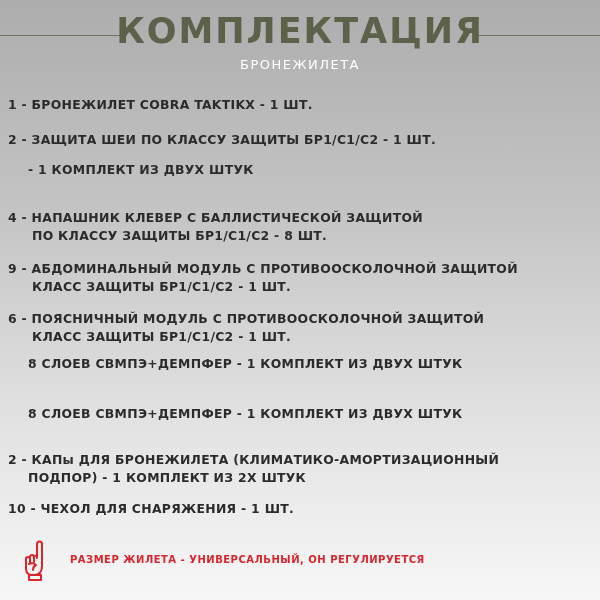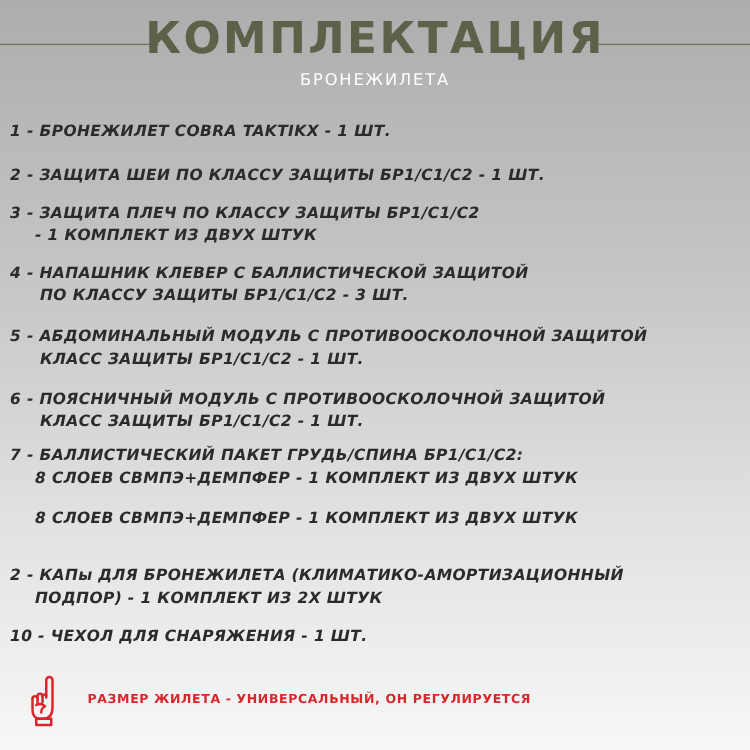--- a/index.html
+++ b/index.html
@@ -18,21 +18,21 @@
     font-family: "DejaVu Sans", sans-serif; font-weight: bold;
     font-size: 35px; letter-spacing: 2px; color: #5c6149; line-height: 44px;
   }
   .subtitle {
     position: absolute; top: 56px; left: 0; width: 600px; text-align: center;
     font-family: "DejaVu Sans", sans-serif; font-weight: normal;
     font-size: 13px; letter-spacing: 1.5px; color: #ffffff; line-height: 18px;
   }
   .list { position: absolute; left: 0; top: 0; width: 600px; }
   .item { position: absolute; left: 8px; color: #2b2b2b; font-weight: bold;
-    font-size: 12.4px; line-height: 18px; letter-spacing: 0.3px; white-space: nowrap; font-style: italic; }
+    font-size: 12.4px; line-height: 18px; letter-spacing: 0.3px; white-space: nowrap; }
   .item .line2 { display: block; padding-left: 24px; }
   .item .line2.short { padding-left: 20px; }
   .note { position: absolute; left: 24px; top: 540px; height: 44px; width: 560px; }
   .note .hand { position: absolute; left: 0; top: 0; width: 22px; height: 42px; }
   .note .text { position: absolute; left: 46px; top: 11px; color: #d9262c;
     font-weight: bold; font-size: 10px; letter-spacing: 0.5px; line-height: 18px; white-space: nowrap; }
 </style>
 </head>
 <body>
 
@@ -44,37 +44,35 @@
 </div>
 
 <div class="list">
   <div class="item" style="top:96px">
     <span>1 - БРОНЕЖИЛЕТ COBRA TAKTIKX - 1 ШТ.</span>
   </div>
   <div class="item" style="top:131px">
     <span>2 - ЗАЩИТА ШЕИ ПО КЛАССУ ЗАЩИТЫ БР1/С1/С2 - 1 ШТ.</span>
   </div>
   <div class="item" style="top:161px">
-    <span>3 - ЗАЩИТА ПЛЕЧ ПО КЛАССУ ЗАЩИТЫ БР1/С1/С2</span>
     <span class="line2 short">- 1 КОМПЛЕКТ ИЗ ДВУХ ШТУК</span>
   </div>
   <div class="item" style="top:209px">
     <span>4 - НАПАШНИК КЛЕВЕР С БАЛЛИСТИЧЕСКОЙ ЗАЩИТОЙ</span>
-    <span class="line2">ПО КЛАССУ ЗАЩИТЫ БР1/С1/С2 - 3 ШТ.</span>
+    <span class="line2">ПО КЛАССУ ЗАЩИТЫ БР1/С1/С2 - 8 ШТ.</span>
   </div>
   <div class="item" style="top:260px">
-    <span>5 - АБДОМИНАЛЬНЫЙ МОДУЛЬ С ПРОТИВООСКОЛОЧНОЙ ЗАЩИТОЙ</span>
+    <span>9 - АБДОМИНАЛЬНЫЙ МОДУЛЬ С ПРОТИВООСКОЛОЧНОЙ ЗАЩИТОЙ</span>
     <span class="line2">КЛАСС ЗАЩИТЫ БР1/С1/С2 - 1 ШТ.</span>
   </div>
   <div class="item" style="top:310px">
     <span>6 - ПОЯСНИЧНЫЙ МОДУЛЬ С ПРОТИВООСКОЛОЧНОЙ ЗАЩИТОЙ</span>
     <span class="line2">КЛАСС ЗАЩИТЫ БР1/С1/С2 - 1 ШТ.</span>
   </div>
   <div class="item" style="top:355px">
-    <span>7 - БАЛЛИСТИЧЕСКИЙ ПАКЕТ ГРУДЬ/СПИНА БР1/С1/С2:</span>
     <span class="line2 short">8 СЛОЕВ СВМПЭ+ДЕМПФЕР - 1 КОМПЛЕКТ ИЗ ДВУХ ШТУК</span>
   </div>
   <div class="item" style="top:405px">
     <span class="line2 short">8 СЛОЕВ СВМПЭ+ДЕМПФЕР - 1 КОМПЛЕКТ ИЗ ДВУХ ШТУК</span>
   </div>
   <div class="item" style="top:451px">
     <span>2 - КАПы ДЛЯ БРОНЕЖИЛЕТА (КЛИМАТИКО-АМОРТИЗАЦИОННЫЙ</span>
     <span class="line2 short">ПОДПОР) - 1 КОМПЛЕКТ ИЗ 2Х ШТУК</span>
   </div>
   <div class="item" style="top:500px">

